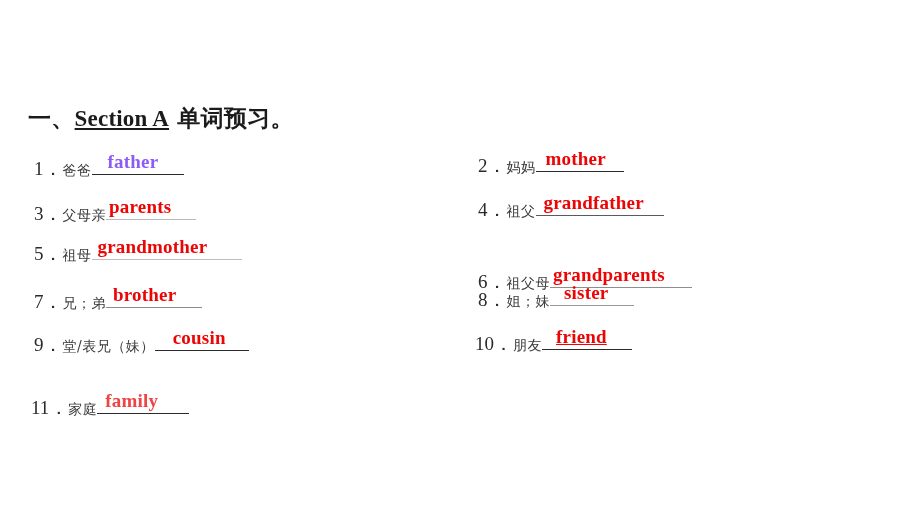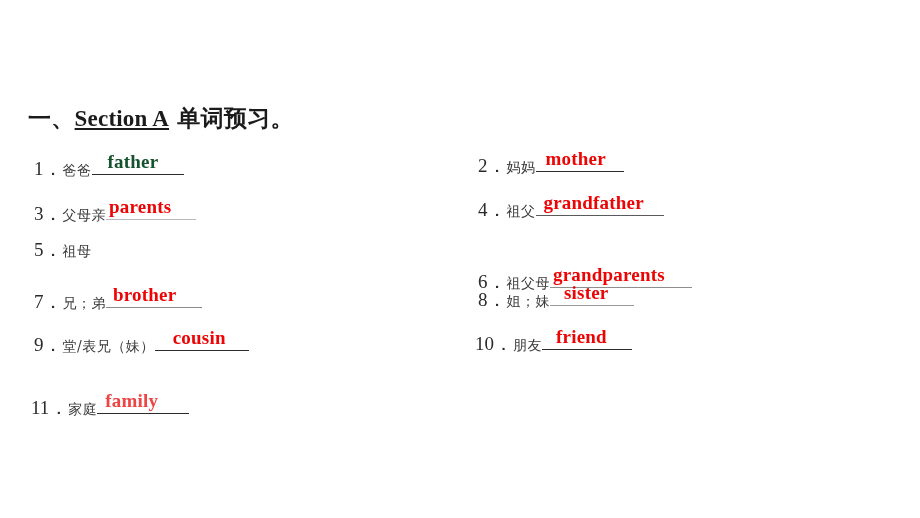--- a/index.html
+++ b/index.html
@@ -98,26 +98,26 @@
 </head>
 <body>
 
 <div id="worksheet-page">
 
   <div id="section-heading">
     <span class="hd-cn">一、</span><span class="hd-en">Section A</span><span class="hd-cn"> 单词预习。</span>
   </div>
 
   <div id="items-layer">
-      <div class="q-item" style="left: 34px; top: 155px;"><span class="q-num">1．</span><span class="q-cn">爸爸</span><span class="q-blank" style="width: 92px;"><span class="rule" style="width: 92px; border-bottom-color: rgb(43, 43, 43); border-bottom-width: 1.6px;"></span><span class="q-answer" style="left: 16px; color: #14532d;">father</span></span></div>
+      <div class="q-item" style="left: 34px; top: 155px;"><span class="q-num">1．</span><span class="q-cn">爸爸</span><span class="q-blank" style="width: 92px;"><span class="rule" style="width: 92px; border-bottom-color: rgb(43, 43, 43); border-bottom-width: 1.6px;"></span><span class="q-answer" style="left: 16px; color: #8b5cf6;">father</span></span></div>
       <div class="q-item" style="left: 478px; top: 152px;"><span class="q-num">2．</span><span class="q-cn">妈妈</span><span class="q-blank" style="width: 88px;"><span class="rule" style="width: 88px; border-bottom-color: rgb(43, 43, 43); border-bottom-width: 1.6px;"></span><span class="q-answer" style="left: 10px; color: rgb(236, 5, 5);">mother</span></span></div>
       <div class="q-item" style="left: 34px; top: 200px; text-align: center;"><span class="q-num">3．</span><span class="q-cn">父母亲</span><span class="q-blank" style="width: 90px;"><span class="rule" style="width: 90px; border-bottom-color: rgb(185, 185, 185); border-bottom-width: 1.2px;"></span><span class="q-answer" style="left: 3px; color: rgb(236, 5, 5);">parents</span></span></div>
       <div class="q-item" style="left: 478px; top: 196px;"><span class="q-num">4．</span><span class="q-cn">祖父</span><span class="q-blank" style="width: 128px; text-align: center;"><span class="rule" style="width: 128px; border-bottom-color: rgb(90, 90, 90); border-bottom-width: 1.4px;"></span><span class="q-answer" style="left: 8px; color: rgb(236, 5, 5);">grandfather</span></span></div>
-      <div class="q-item" style="left: 34px; top: 240px;"><span class="q-num">5．</span><span class="q-cn">祖母</span></div>
+      <div class="q-item" style="left: 34px; top: 240px;"><span class="q-num">5．</span><span class="q-cn">祖母</span><span class="q-blank" style="width: 150px;"><span class="rule" style="width: 150px; border-bottom-color: rgb(189, 189, 189); border-bottom-width: 1.2px;"></span><span class="q-answer" style="left: 6px; color: rgb(236, 5, 5);">grandmother</span></span></div>
       <div class="q-item" style="left: 478px; top: 240px;"><span class="q-num">6．</span><span class="q-cn">祖父母</span><span class="q-blank" style="width: 142px; margin-top: 28px;"><span class="rule" style="width: 142px; border-bottom-color: rgb(142, 142, 142); border-bottom-width: 1.3px;"></span><span class="q-answer" style="left: 3px; color: rgb(236, 5, 5);">grandparents</span></span></div>
       <div class="q-item" style="left: 34px; top: 288px;"><span class="q-num">7．</span><span class="q-cn">兄；弟</span><span class="q-blank" style="width: 96px;"><span class="rule" style="width: 96px; border-bottom-color: rgb(139, 139, 139); border-bottom-width: 1.3px;"></span><span class="q-answer" style="left: 7px; color: rgb(236, 5, 5);">brother</span></span></div>
       <div class="q-item" style="left: 478px; top: 286px;"><span class="q-num">8．</span><span class="q-cn">姐；妹</span><span class="q-blank" style="width: 84px;"><span class="rule" style="width: 84px; border-bottom-color: rgb(154, 154, 154); border-bottom-width: 1.3px;"></span><span class="q-answer" style="left: 14px; color: rgb(236, 5, 5);">sister</span></span></div>
       <div class="q-item" style="left: 34px; top: 331px;"><span class="q-num">9．</span><span class="q-cn">堂/表兄（妹）</span><span class="q-blank" style="width: 94px;"><span class="rule" style="width: 94px; border-bottom-color: rgb(43, 43, 43); border-bottom-width: 1.5px;"></span><span class="q-answer" style="left: 18px; color: rgb(236, 5, 5);">cousin</span></span></div>
-      <div class="q-item" style="left: 475px; top: 330px;"><span class="q-num">10．</span><span class="q-cn">朋友</span><span class="q-blank" style="width: 90px;"><span class="rule" style="width: 90px; border-bottom-color: rgb(43, 43, 43); border-bottom-width: 1.5px;"></span><span class="q-answer" style="left: 14px; color: rgb(236, 5, 5);">friend</span></span></div>
+      <div class="q-item" style="left: 475px; top: 330px;"><span class="q-num">10．</span><span class="q-cn">朋友</span><span class="q-blank" style="width: 90px;"><span class="rule" style="width: 90px; border-bottom-color: rgb(43, 43, 43); border-bottom-width: 1.5px;"></span><span class="q-answer" style="left: 14px; color: rgb(236, 5, 5); text-decoration: underline;">friend</span></span></div>
       <div class="q-item" style="left: 31px; top: 394px;"><span class="q-num">11．</span><span class="q-cn">家庭</span><span class="q-blank" style="width: 92px;"><span class="rule" style="width: 92px; border-bottom-color: rgb(43, 43, 43); border-bottom-width: 1.6px;"></span><span class="q-answer" style="left: 8px; color: #ef4444;">family</span></span></div>
     </div>
 
 </div>
 
 </body></html>

